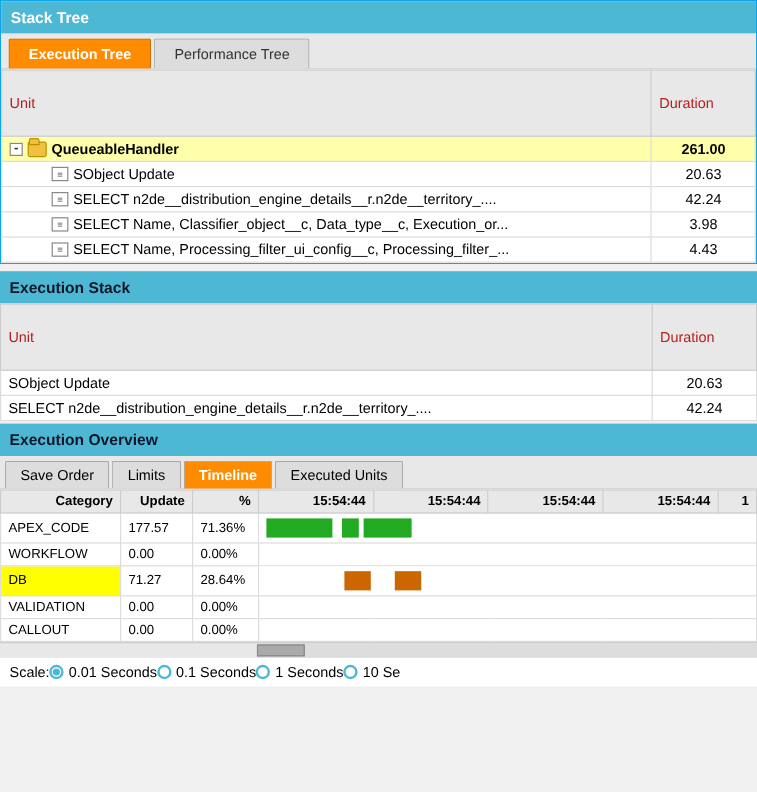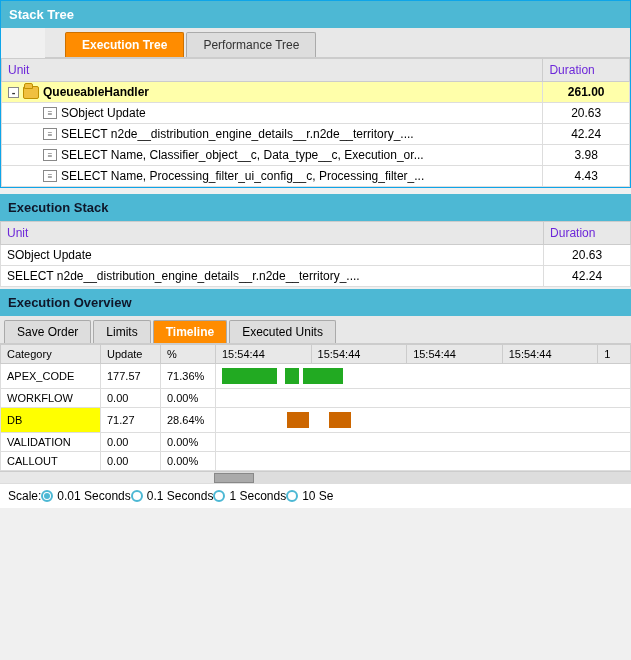--- a/index.html
+++ b/index.html
@@ -19,23 +19,22 @@
       font-weight: bold;
       font-size: 13px;
       padding: 6px 8px;
     }
 
     
     .tab-bar {
       display: flex;
       background: #e8e8e8;
       border-bottom: 1px solid #ccc;
-      padding: 4px 4px 0 20px;
+      padding: 4px 4px 0 6px;
       gap: 2px;
-      margin-left: 44px;
     }
     .tab {
       padding: 5px 16px;
       cursor: pointer;
       border: 1px solid #aaa;
       border-bottom: none;
       background: #e0e0e0;
       font-size: 12px;
       border-radius: 2px 2px 0 0;
     }
@@ -52,24 +51,24 @@
 
     
     .tree-table {
       width: 100%;
       border-collapse: collapse;
       background: white;
     }
     .tree-table th {
       background: #e8e8e8;
       border: 1px solid #ccc;
-      padding: 4px 6px;
+      padding: 20px 6px;
       text-align: left;
       font-weight: normal;
-      color: #6d28d9;
+      color: #b91c1c;
     }
     .tree-table td {
       border: 1px solid #ddd;
       padding: 3px 6px;
       background: white;
     }
 
     .unit-col { width: 500px; }
     .duration-col { width: 80px; text-align: right; }
 
@@ -175,22 +174,22 @@
     
     .timeline-table {
       width: 100%;
       border-collapse: collapse;
       background: white;
     }
     .timeline-table th {
       background: #e8e8e8;
       border: 1px solid #ccc;
       padding: 3px 6px;
-      text-align: left;
-      font-weight: normal;
+      text-align: right;
+      font-weight: bold;
       font-size: 11px;
     }
     .timeline-table td {
       border: 1px solid #ddd;
       padding: 3px 6px;
       background: white;
       font-size: 11px;
     }
 
     .category-col { width: 100px; }

